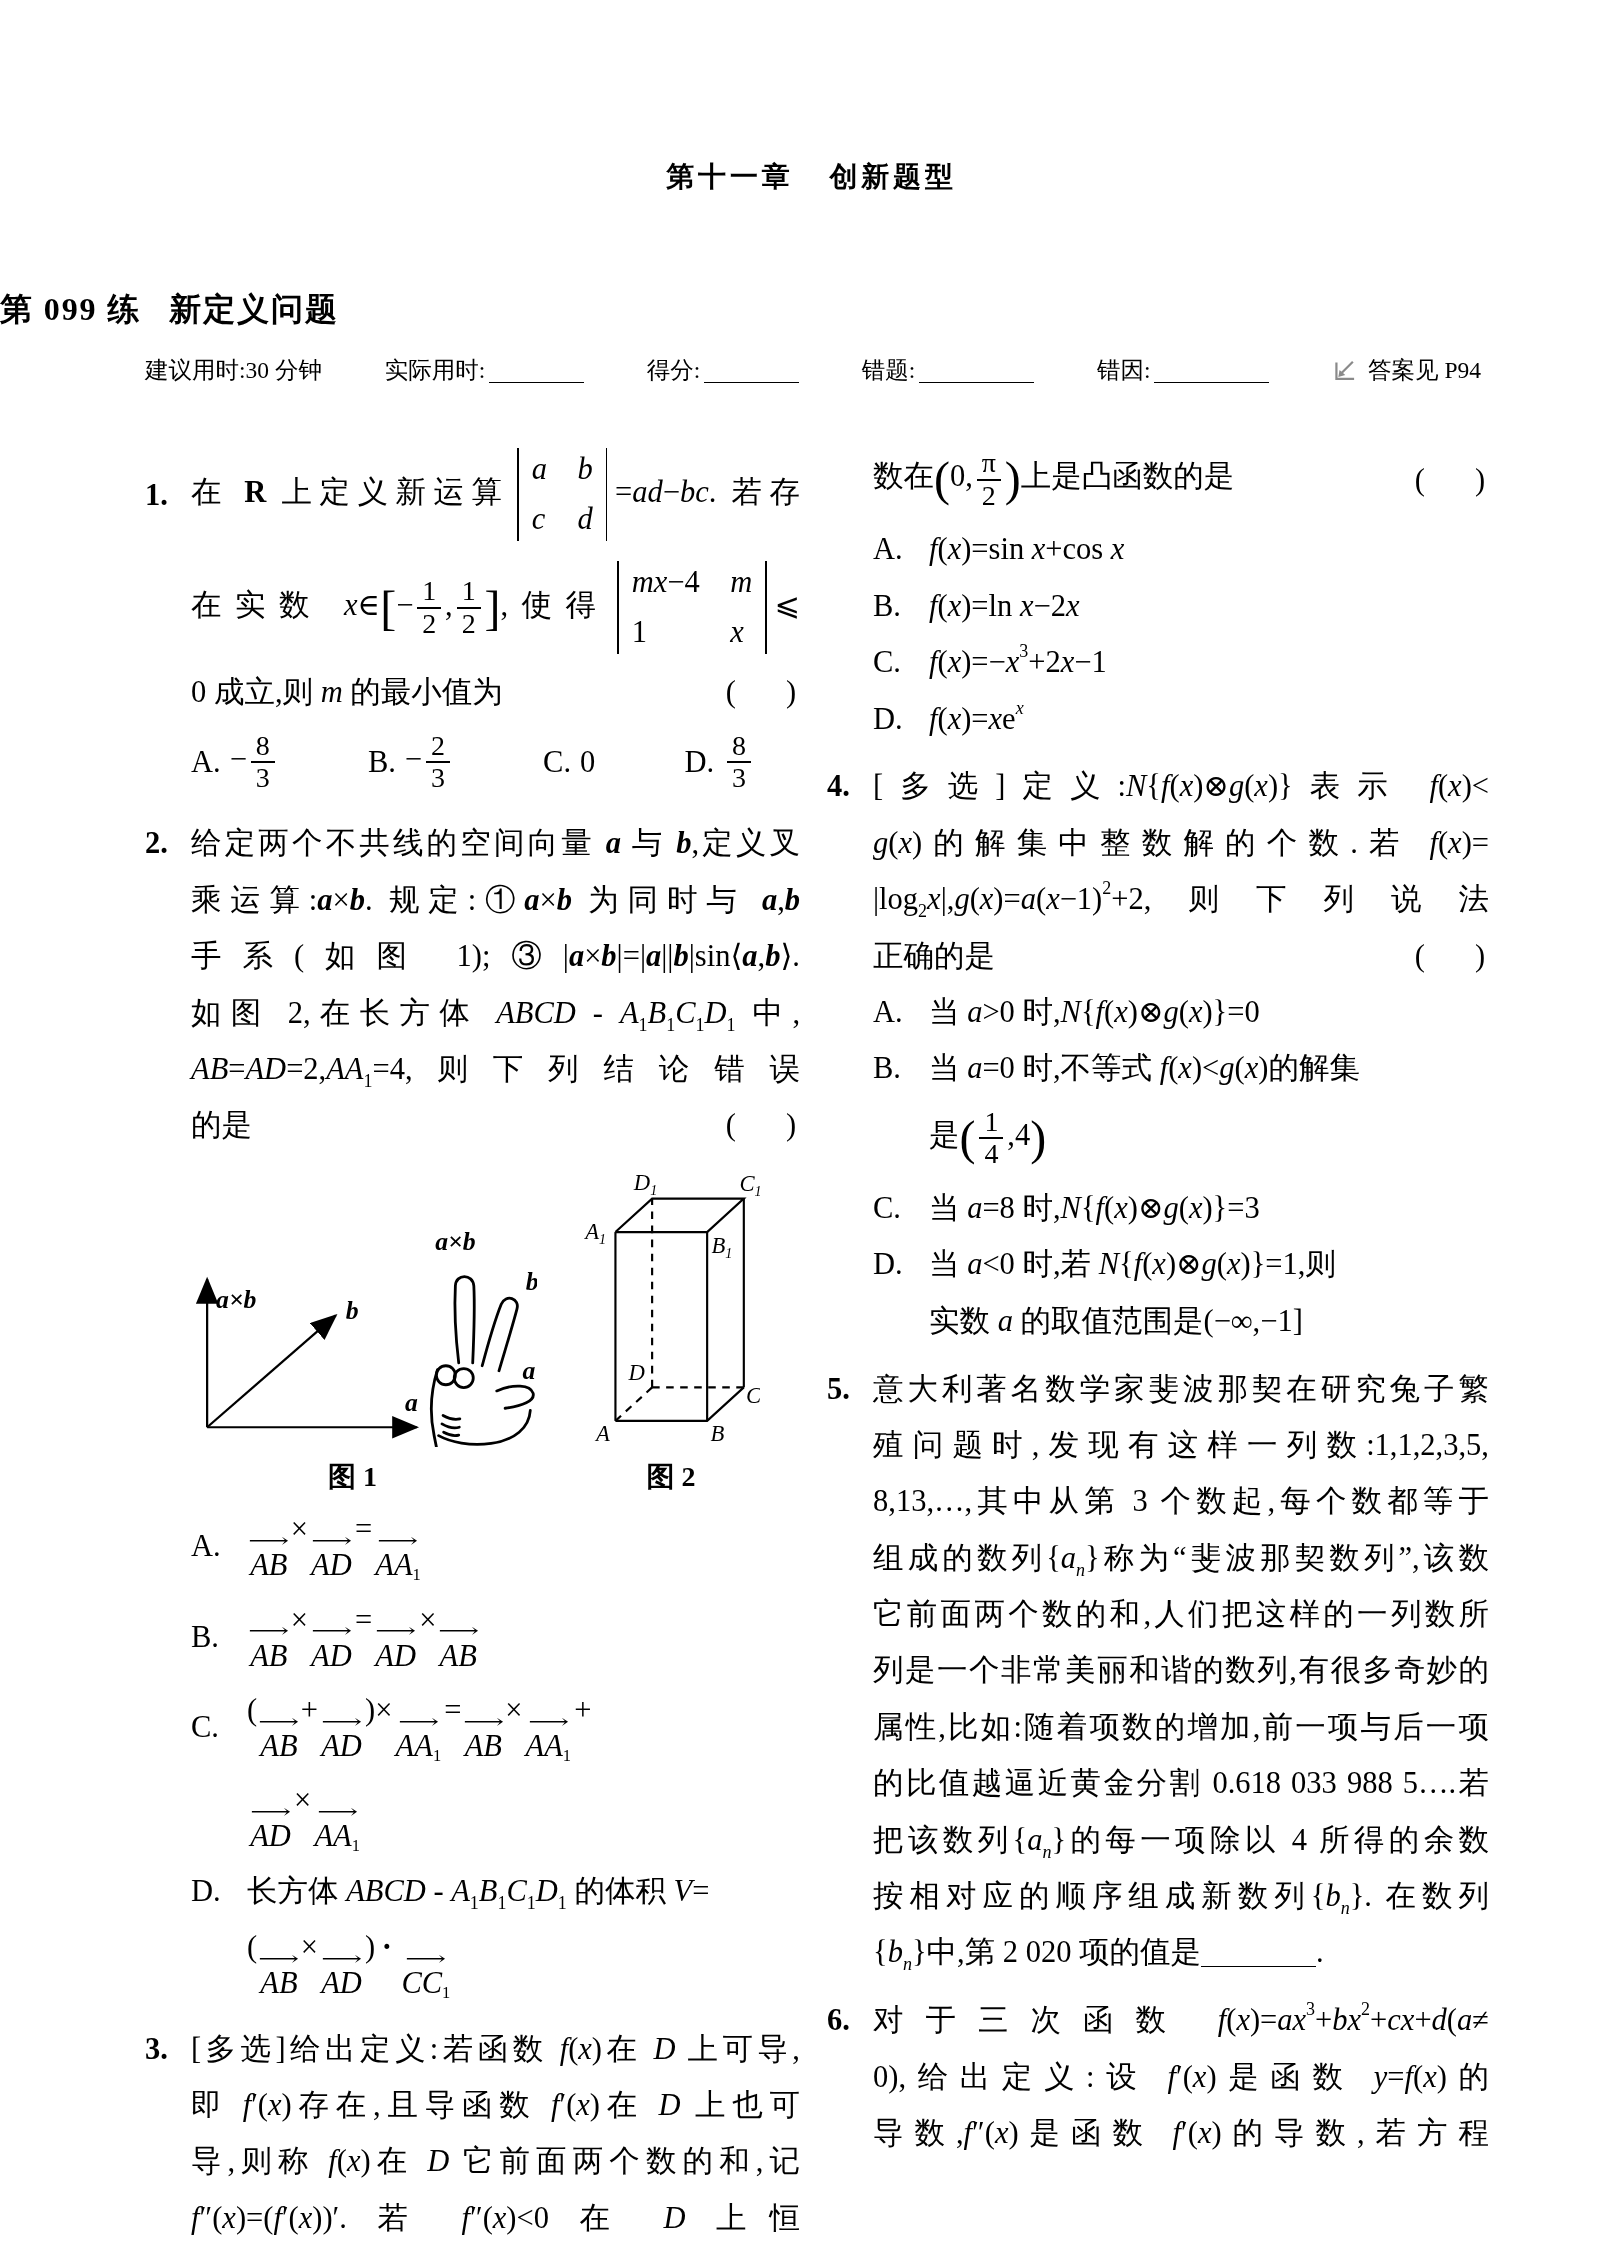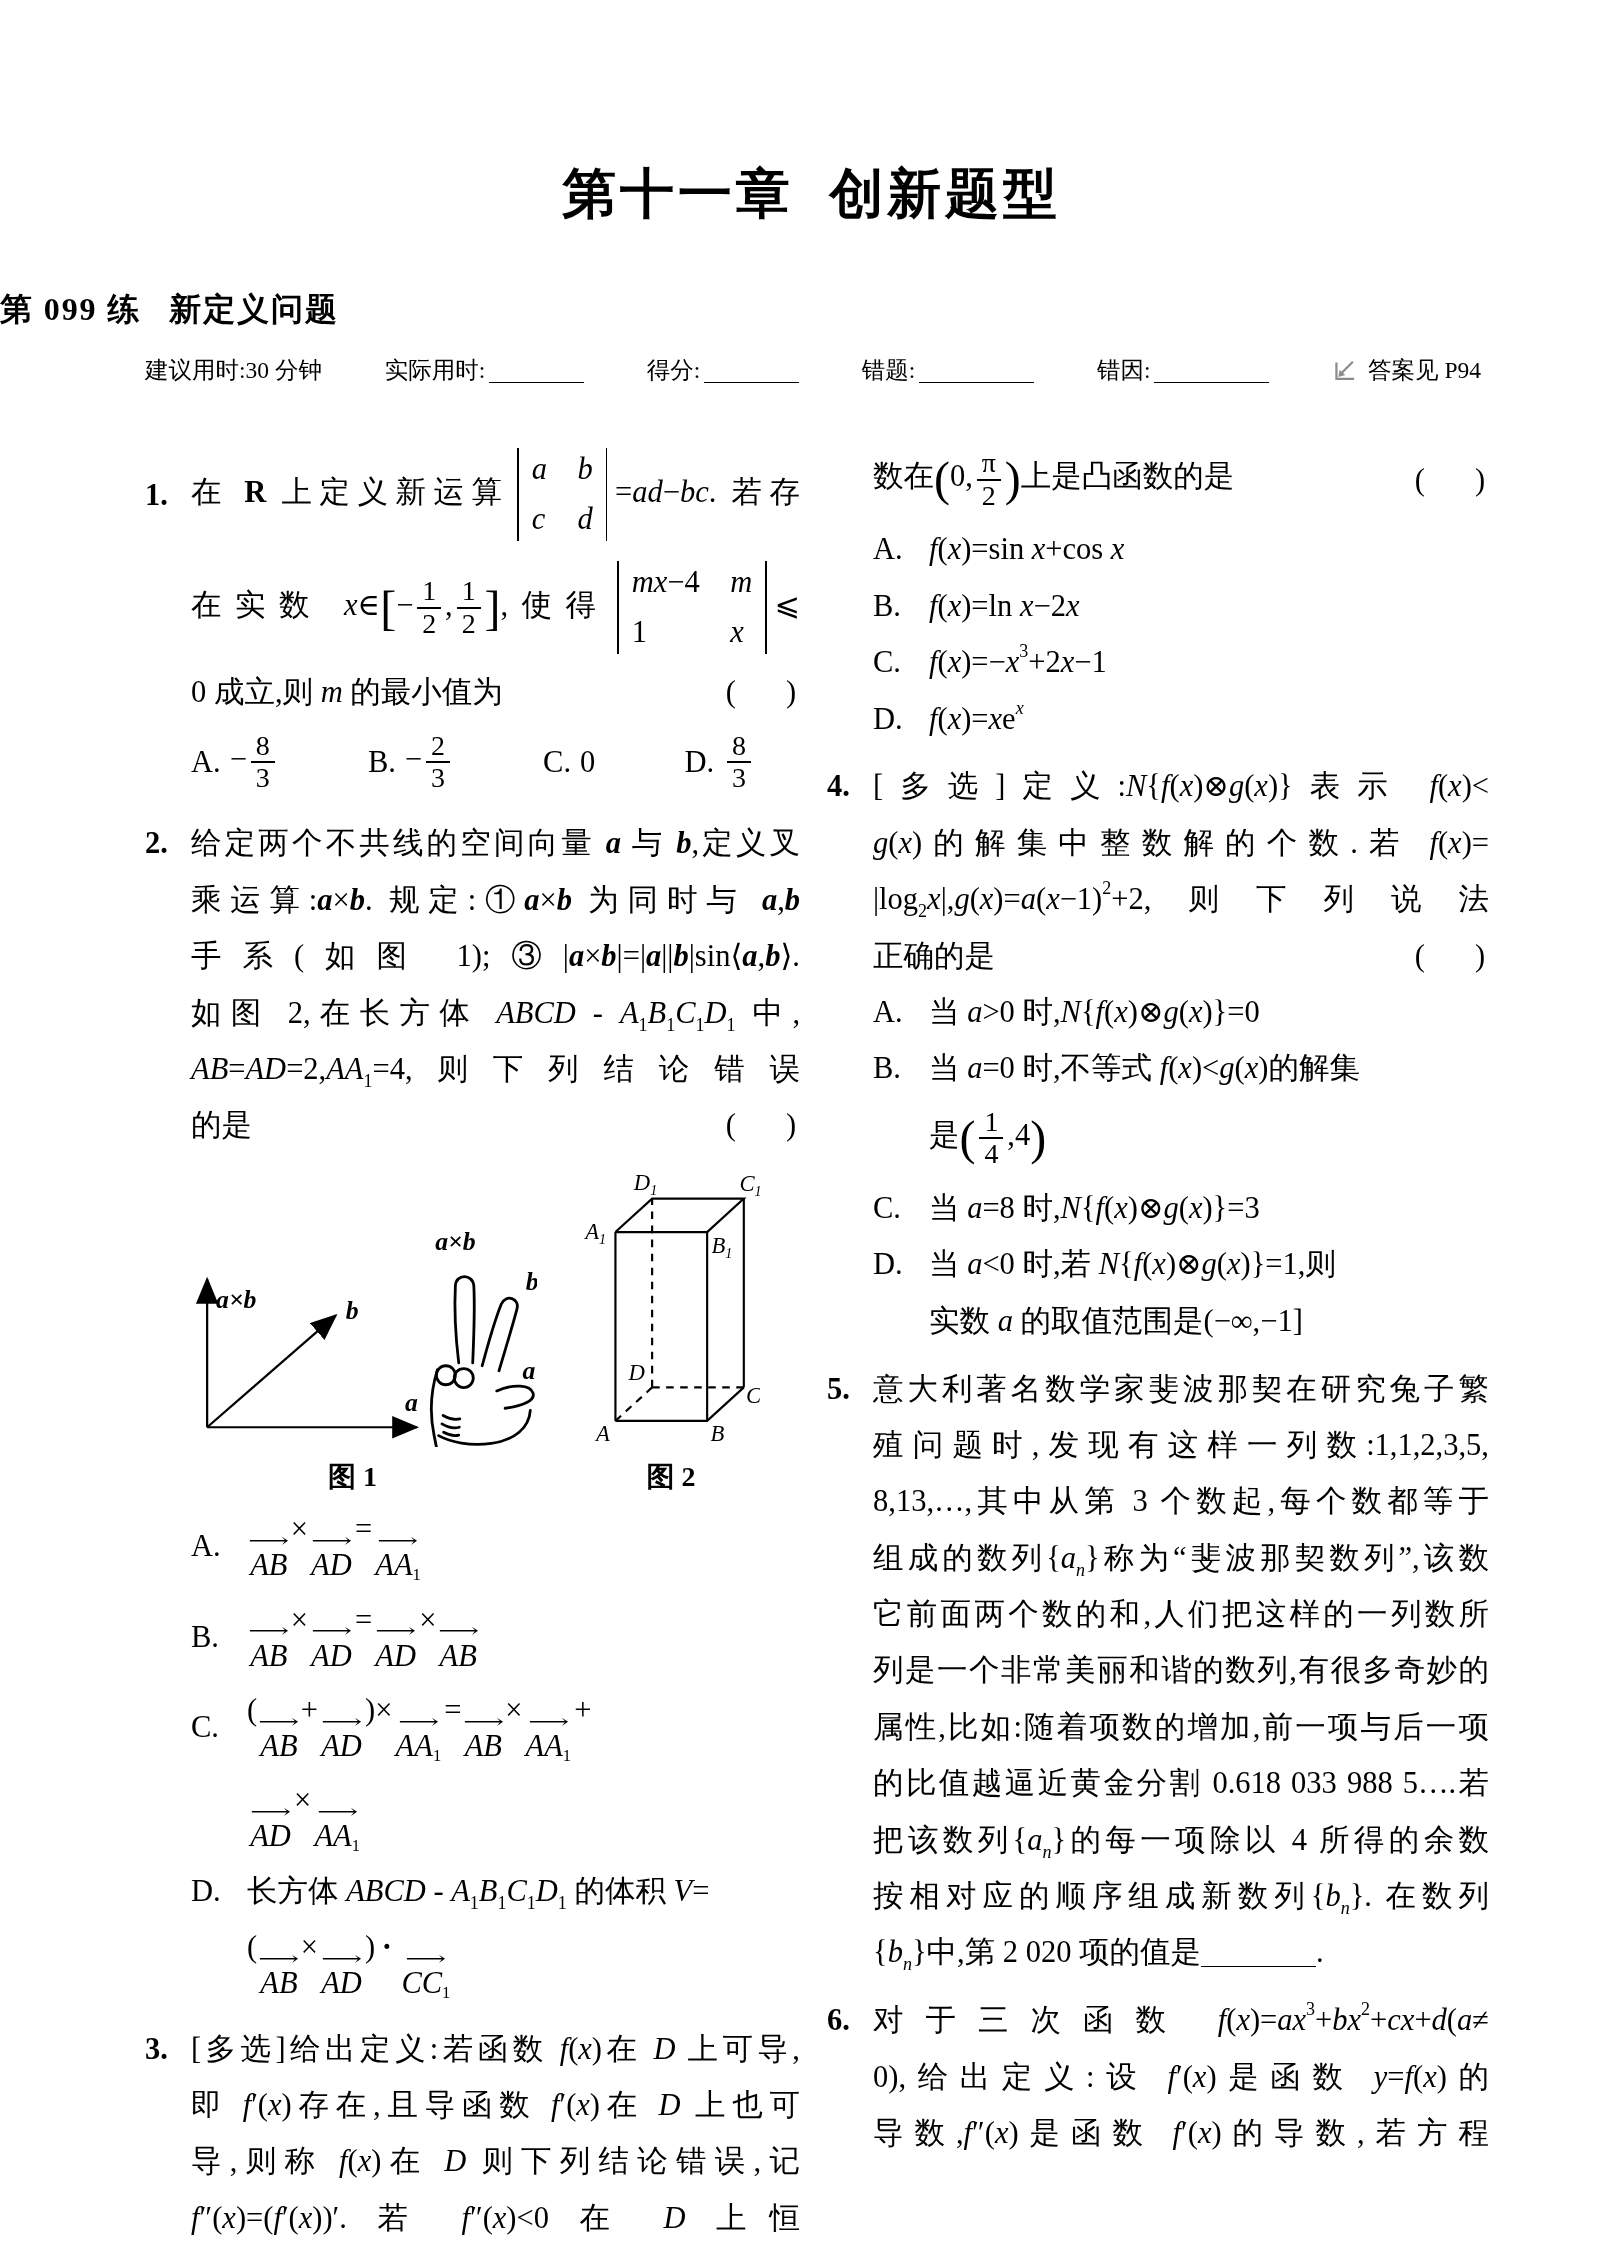--- a/index.html
+++ b/index.html
@@ -1,20 +1,20 @@
 <!DOCTYPE html>
 <html style="font-size:10.2px"><head>
 <meta charset="utf-8">
 <style>
   html,body{margin:0;padding:0;background:#e8e8e8;}
   .page{position:relative;width:1623px;height:2261px;background:#ffffff;color:#000;
         font-family:"Liberation Serif","DejaVu Serif",serif;overflow:hidden;margin:0 auto;}
   
   .chapter{position:absolute;top:158px;left:0;width:100%;text-align:center;
-           font-size:54px;font-weight:bold;letter-spacing:3.8px;}
+           font-size:28px;font-weight:bold;letter-spacing:3.8px;}
   .chapter .gap{display:inline-block;width:36px;}
   .practice{position:absolute;top:288px;left:0;width:100%;
             font-size:32px;font-weight:bold;letter-spacing:1.9px;}
   .practice .gap{display:inline-block;width:28px;}
   .meta{position:absolute;top:354px;left:145px;width:1336px;display:flex;
         justify-content:space-between;align-items:flex-end;font-size:23.5px;}
   .meta .blank{display:inline-block;border-bottom:1.9px solid #000;height:23px;
                vertical-align:-5.1px;margin-left:3.8px;}
   .w150{width:95px}.w180{width:115px}
   .ansref{display:inline-flex;align-items:center;gap:12px;}
@@ -291,21 +291,21 @@
               <span class="vbody">AB</span>
             </span><span>×</span><span class="vec">
               <span class="varr">⟶</span>
               <span class="vbody">AD</span>
             </span><span>)</span><span class="dotop">·</span><span class="vec">
               <span class="varr">⟶</span>
               <span class="vbody">CC<sub>1</sub></span>
             </span></span></div>
         <div class="row jy mt"><span class="qnum">3.</span><span><span>[多选]给出定义:若函数 </span><i>f</i><span>(</span><i>x</i><span>)在 </span><i>D</i><span> 上可导,</span></span></div>
         <div class="row jy"><span><span>即 </span><i>f</i><span>′(</span><i>x</i><span>)存在,且导函数 </span><i>f</i><span>′(</span><i>x</i><span>)在 </span><i>D</i><span> 上也可</span></span></div>
-        <div class="row jy"><span><span>导,则称 </span><i>f</i><span>(</span><i>x</i><span>)在 </span><i>D</i><span> 则下列结论错误,记</span></span></div>
+        <div class="row jy"><span><span>导,则称 </span><i>f</i><span>(</span><i>x</i><span>)在 </span><i>D</i><span> 它前面两个数的和,记</span></span></div>
         <div class="row jy"><span><i>f</i><span>″(</span><i>x</i><span>)=(</span><i>f</i><span>′(</span><i>x</i><span>))′. 若 </span><i>f</i><span>″(</span><i>x</i><span>)&lt;0 在 </span><i>D</i><span> 上恒</span></span></div>
       </div>
   </div>
 
   <div class="col" id="col-right">
     <div id="rrows">
         <div class="row fx">
           <span class="fxl"><span>数在</span><span class="bigd">(</span><span>0,</span><span class="frac">
               <span class="fn">π</span>
               <span class="fb"></span>

